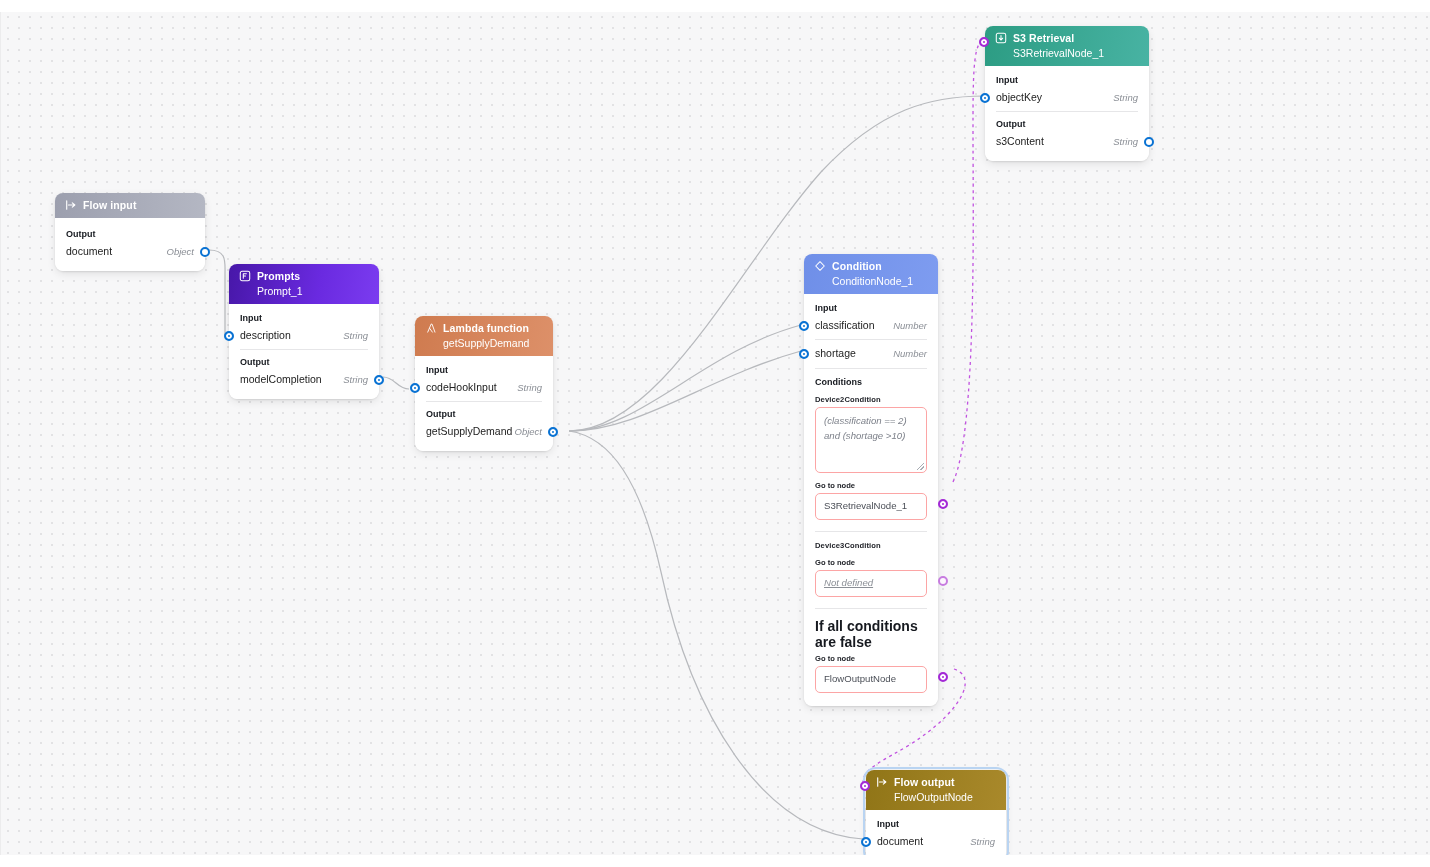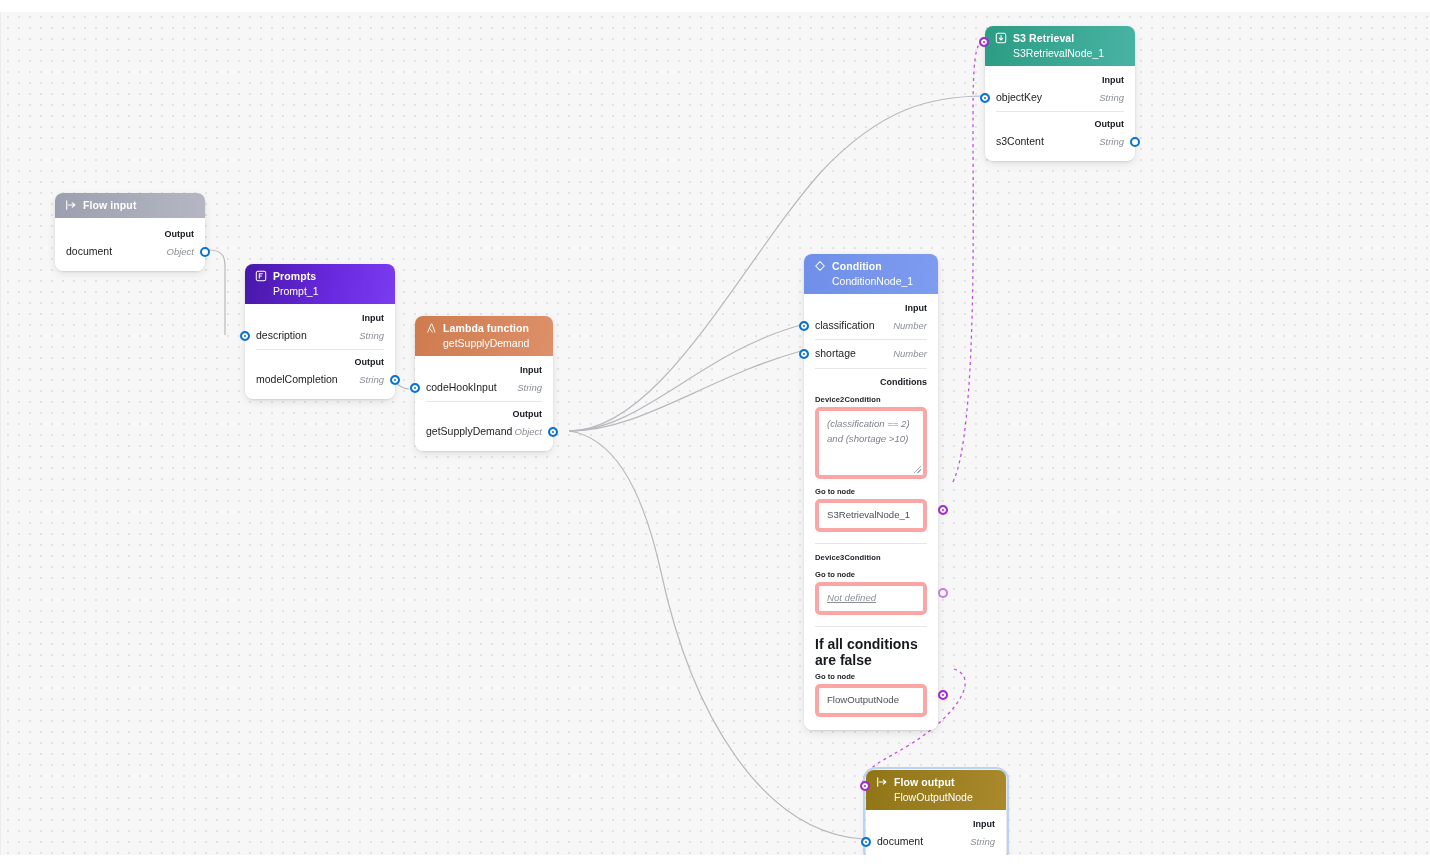--- a/index.html
+++ b/index.html
@@ -45,21 +45,21 @@
     color: #ffffff;
     position: relative;
   }
   .head-row { display: flex; align-items: center; gap: 6px; }
   .head-title { font-size: 10.5px; font-weight: bold; letter-spacing: .1px; }
   .head-sub { font-size: 10.5px; margin-top: 3px; padding-left: 18px; font-weight: normal; }
 
   .head-icon { width: 12px; height: 12px; display: block; }
 
   .node-body { padding: 7px 11px 10px 11px; border-radius: 0 0 8px 8px; background: #fff; }
-  .sec-label { font-size: 9px; font-weight: bold; color: #16191f; margin: 2px 0 5px 0; text-align: right; }
+  .sec-label { font-size: 9px; font-weight: bold; color: #16191f; margin: 2px 0 5px 0; }
   .io-row { display: flex; justify-content: space-between; align-items: center; padding: 1px 0 4px 0; position: relative; }
   .io-name { font-size: 10.5px; color: #222; }
   .io-type { font-size: 9.5px; color: #8b8f96; font-style: italic; }
   .divider { height: 1px; background: #e6e6e8; margin: 4px 0 7px 0; }
 
   
   .handle {
     position: absolute;
     width: 10px; height: 10px;
     border-radius: 50%;
@@ -67,21 +67,21 @@
     background: #fff;
   }
   .handle.blue-filled { border: 2px solid #0972d3; background: #0972d3; box-shadow: inset 0 0 0 2px #fff; }
   .handle.blue-open   { border: 2px solid #0972d3; background: #fff; }
   .handle.purple-filled { border: 2px solid #a329d6; background: #a329d6; box-shadow: inset 0 0 0 2px #fff; }
   .handle.purple-open   { border: 2px solid #c77ce0; background: #fdf6fe; }
 
   
   .cond-label { font-size: 7.6px; font-weight: bold; color: #22242a; margin: 0 0 3px 0; letter-spacing:.1px;}
   .cond-box {
-    border: 4px solid #fca5a5; border-radius: 5px;
+    border: 1px solid #fca5a5; border-radius: 5px;
     background: #fff; padding: 6px 8px;
     font-size: 9.6px; font-style: italic; color: #7d818a;
     line-height: 1.55; position: relative;
   }
   .cond-box.ta { height: 52px; }
   .cond-box.ta::after {
     content: "";
     position: absolute; right: 2px; bottom: 2px;
     width: 7px; height: 7px;
     background:
@@ -130,21 +130,21 @@
     <div class="node-body" style="padding-top:9px;">
       <div class="sec-label">Output</div>
       <div class="io-row">
         <span class="io-name">document</span>
         <span class="io-type">Object</span>
         <span class="handle blue-open" style="right:-16px; top:3px;"></span>
       </div>
     </div>
   </div>
 
-  <div class="node" style="left:244px; top:252px; width:150px;">
+  <div class="node" style="left:228px; top:252px; width:150px;">
     <div class="node-head" style="background:linear-gradient(100deg,#4717a8 0%,#6a2ae0 60%,#7b3cf0 100%);">
       <div class="head-row">
         <svg class="head-icon" viewBox="0 0 14 14">
           <rect x="1.5" y="1.5" width="11" height="11" rx="2" stroke="#fff" stroke-width="1.2" fill="none"></rect>
           <path d="M5 4.5 L5 9.5 M5 4.5 L8.6 4.5 M5 7 L7.6 7" stroke="#fff" stroke-width="1.2" fill="none" stroke-linecap="round"></path>
         </svg>
         <span class="head-title">Prompts</span>
       </div>
       <div class="head-sub">Prompt_1</div>
     </div>
@@ -246,21 +246,21 @@
         <div class="allfalse">If all conditions are false</div>
         <div class="go-label" style="margin-top:2px;">Go to node</div>
         <div style="position:relative;">
           <div class="cond-box inp">FlowOutputNode</div>
           <span class="handle purple-filled" style="right:-21px; top:6px;"></span>
         </div>
       </div>
     </div>
   </div>
 
-  <div class="node" style="left:984px; top:14px; width:150px;">
+  <div class="node" style="left:984px; top:14px; width:164px;">
     <div class="node-head" style="background:linear-gradient(100deg,#2c9c83,#48b3a3);">
       <div class="head-row">
         <svg class="head-icon" viewBox="0 0 14 14">
           <rect x="1.5" y="1.5" width="11" height="11" rx="2" stroke="#fff" stroke-width="1.2" fill="none"></rect>
           <path d="M7 4 L7 9 M5 7.2 L7 9.4 L9 7.2" stroke="#fff" stroke-width="1.2" fill="none" stroke-linecap="round" stroke-linejoin="round"></path>
         </svg>
         <span class="head-title">S3 Retrieval</span>
       </div>
       <div class="head-sub">S3RetrievalNode_1</div>
       <span class="handle purple-filled" style="left:-6px; top:11px;"></span>

